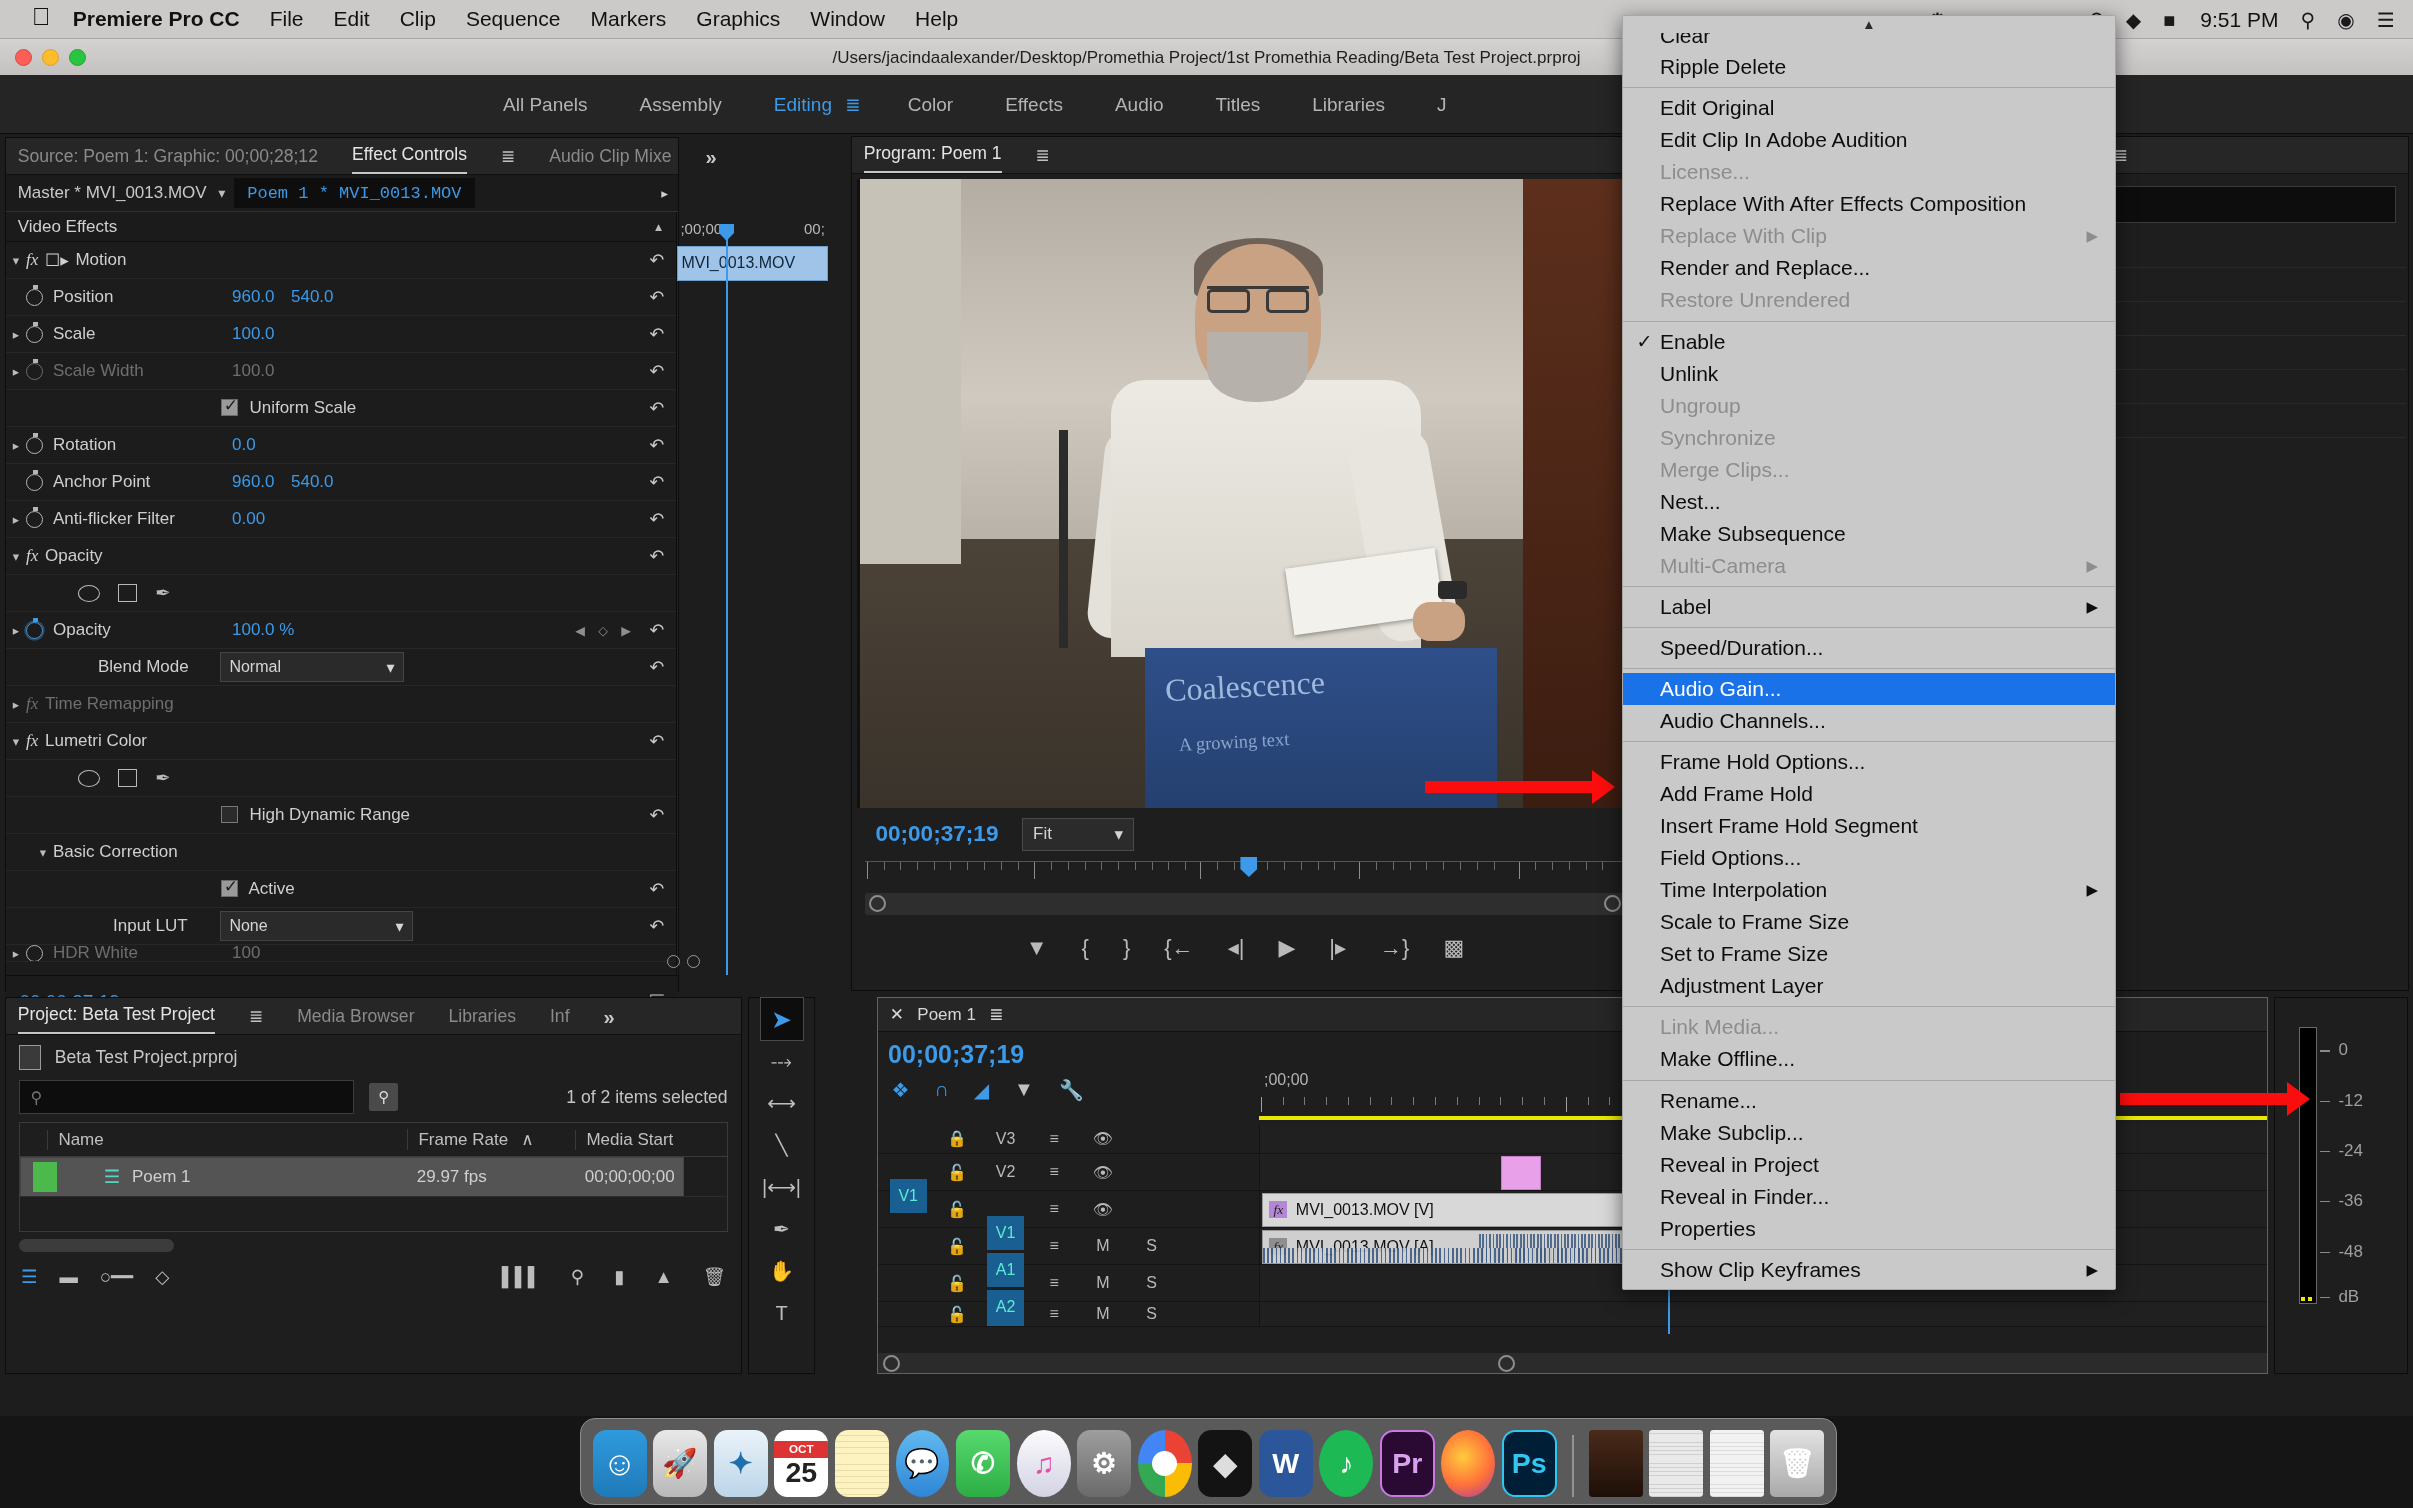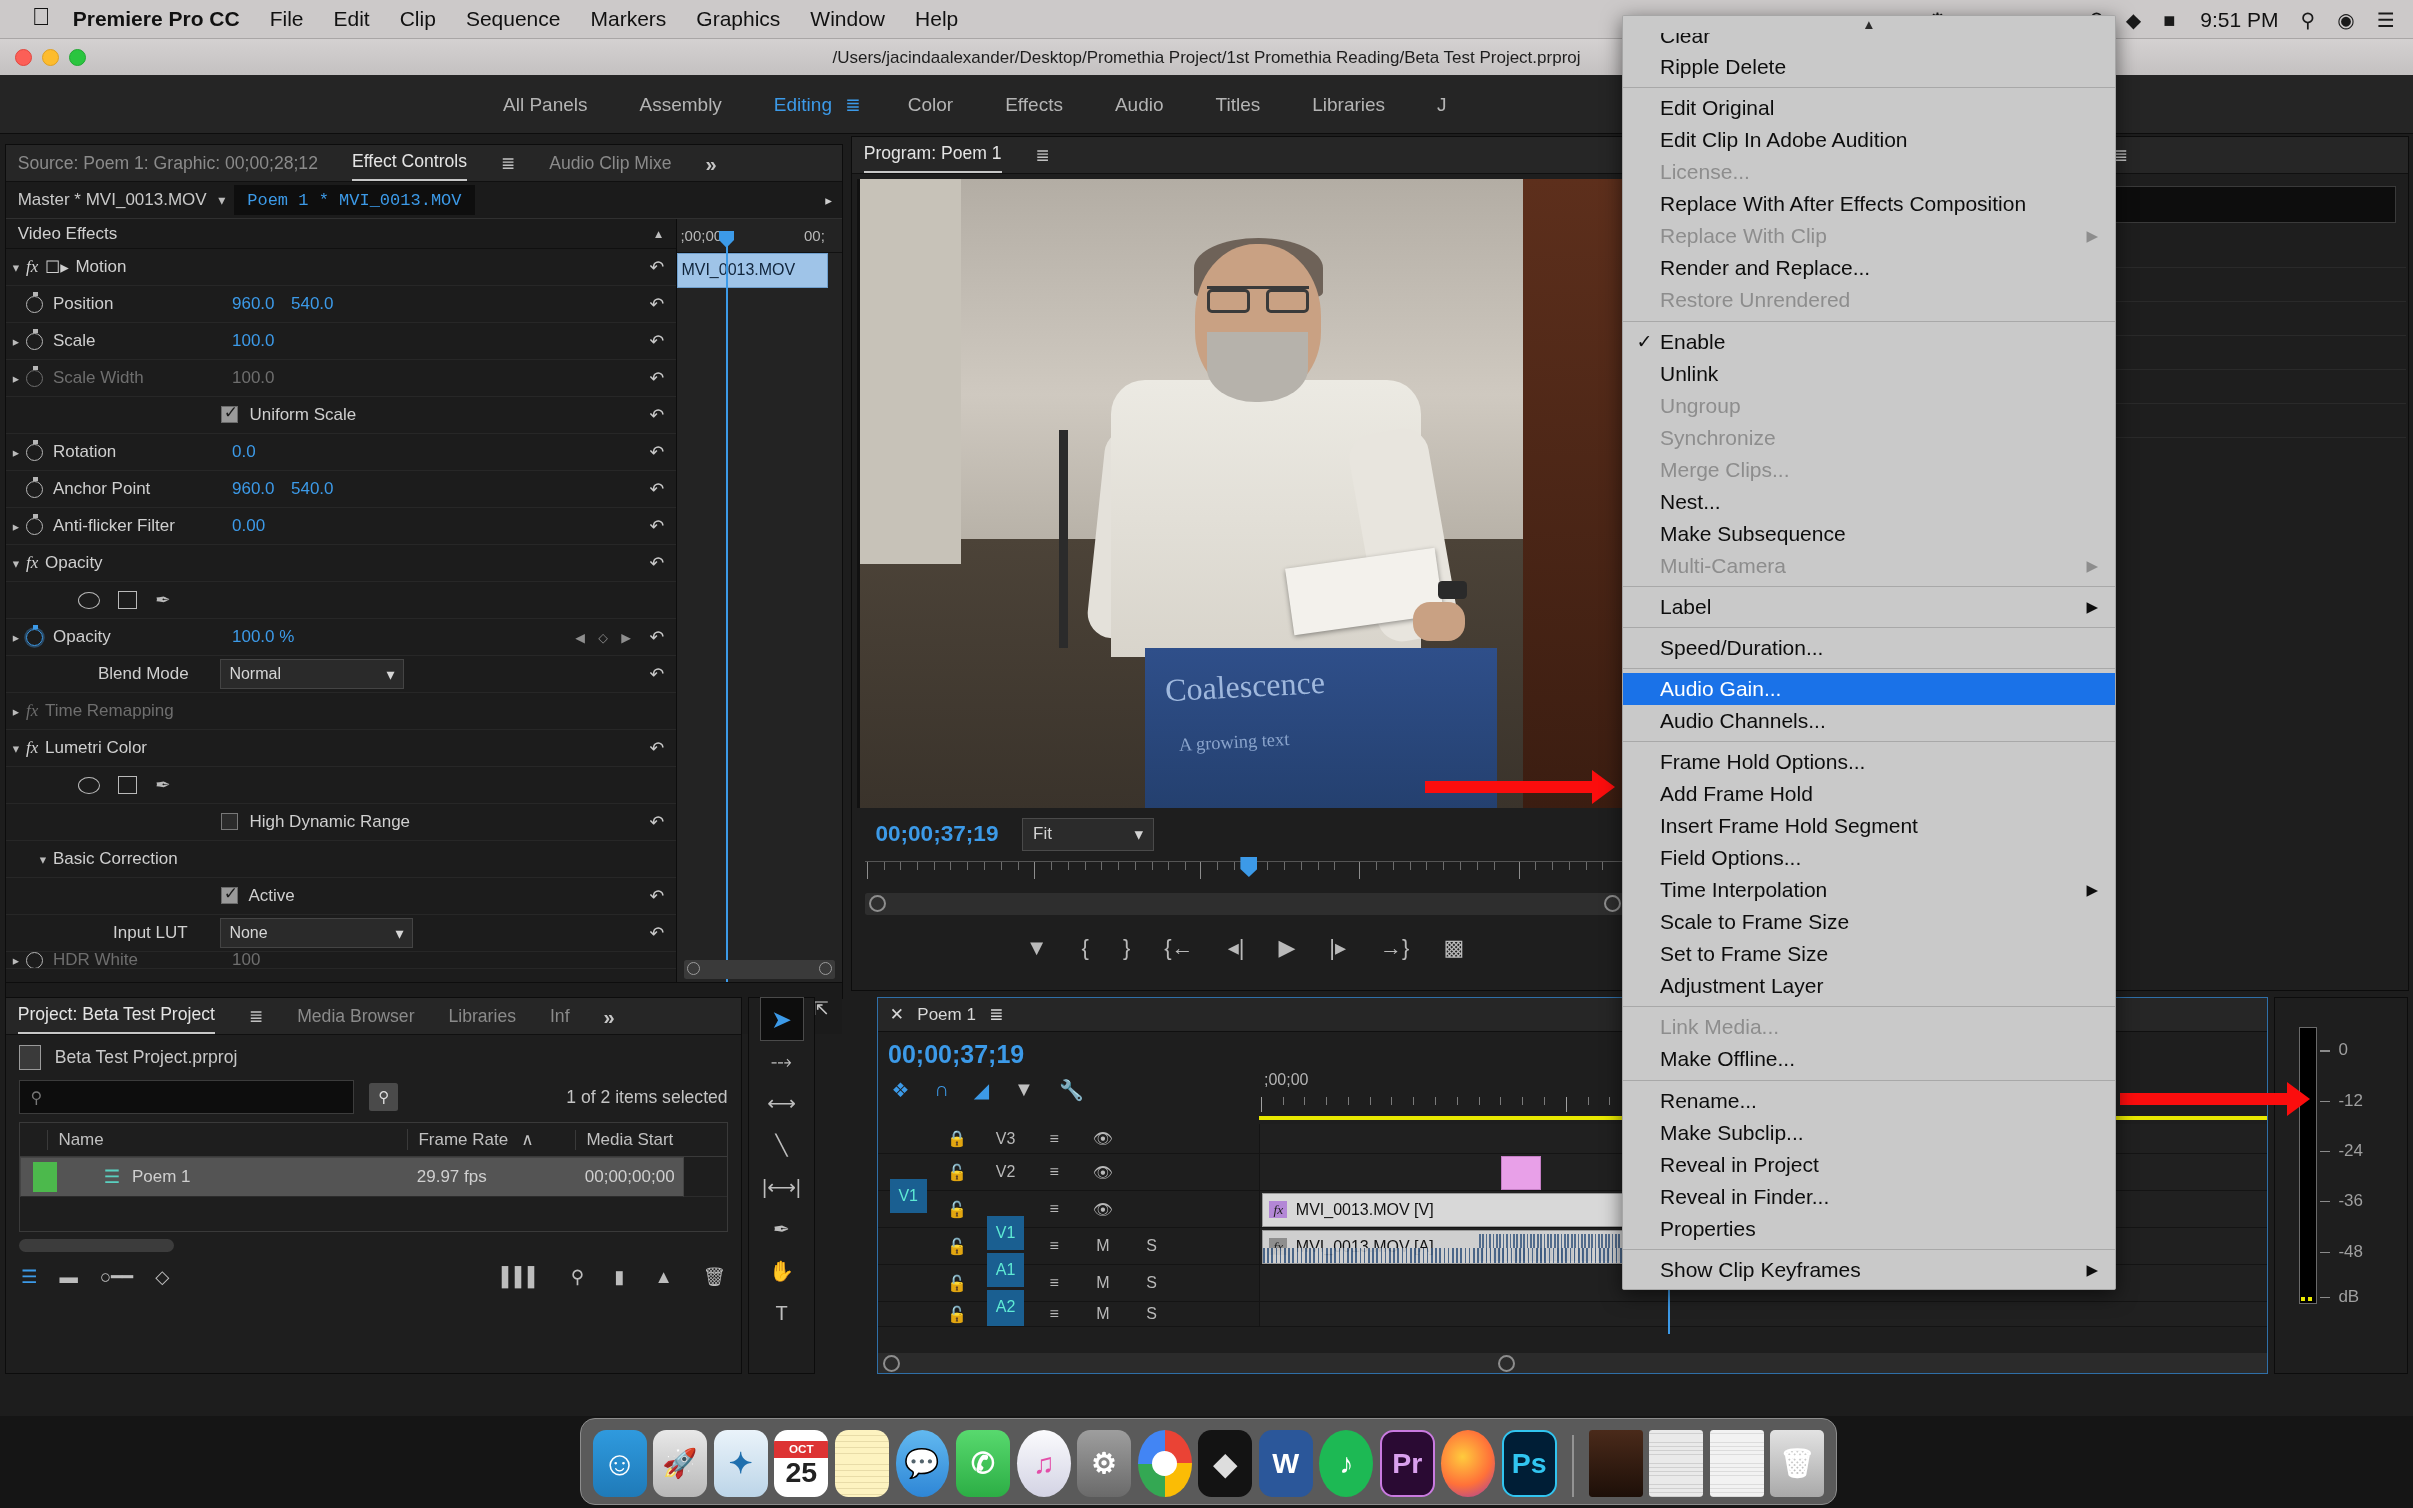--- a/index.html
+++ b/index.html
@@ -48,21 +48,21 @@
   
   .panel { position: absolute; background: #1e1e1e; border: 0.8px solid #0c0c0c; }
   .ptabs { display: flex; align-items: flex-end; height: 37px; background: #262626; border-bottom: 0.8px solid #101010; padding-left: 11.7px; }
   .ptab { font-size: 17.6px; color: #a3a3a3; padding: 0 0 6.7px 0; margin-right: 34px; white-space: nowrap; }
   .ptab.active { color: #e4e4e4; border-bottom: 2.5px solid #c7c7c7; }
   .ptab.dim { color: #8a8a8a; }
   .burger { color: #c0c0c0; font-size: 17px; margin-right: 34px; padding-bottom: 6.7px;}
   .chev2 { color: #c6c6c6; font-size: 20px; font-weight: bold; padding-bottom: 5px; }
 
   
-  #effectctl { left: 5px; top: 144px; width: 838px; height: 855px; }
+  #effectctl { left: 5px; top: 137px; width: 674px; height: 855px; }
   .ec-clipbar { display: flex; align-items: center; height: 37px; background: #1b1b1b; border-bottom: 0.8px solid #303030; }
   .ec-master { font-size: 17px; color: #c9c9c9; padding: 0 11.7px; }
   .ec-chev { color: #bbb; font-size: 14.2px; margin-right: 8.4px; }
   .ec-seq { background: #0e0e0e; color: #3c9ae8; font-size: 17px; padding: 5.9px 13.4px; font-family: Liberation Mono, monospace; }
   .ec-arrow { color: #cfcfcf; font-size: 13.4px; margin-left: auto; margin-right: 10px;}
   .ec-body { display: flex; height: 763px; }
   .ec-left { width: 670px; background: #1c1c1c; overflow: hidden; }
   .ec-right { flex: 1; background: #232323; position: relative; border-left: 0.8px solid #0c0c0c;}
   .ec-head { display:flex; align-items:center; height: 30px; background:#1b1b1b; border-bottom:0.8px solid #101010; padding-left: 11.7px; font-size:17px; color:#d0d0d0;}
   .ec-head .tri { margin-left:auto; margin-right: 11.7px; color:#bdbdbd; font-size:11.7px;}
@@ -118,21 +118,21 @@
   .podium { position:absolute; left: 285px; top: 469px; width: 352px; height: 161px; background: linear-gradient(#2f4f8a,#24406f);}
   .podium-txt { position:absolute; left: 20px; top: 20px; font-family:"Liberation Serif", serif; font-size: 32px; color:#9fb8dd; transform: rotate(-3deg);}
   .podium-txt2 { position:absolute; left: 34px; top: 84px; font-family:"Liberation Serif", serif; font-size: 18.4px; color:#8aa4cc; transform: rotate(-3deg);}
   .mic { position:absolute; left: 199px; top: 251px; width: 8.4px; height: 218px; background:#2b2b2b;}
   .screen-l { position:absolute; left: 0; top: 0; width: 101px; height: 385px; background:#c7c2b8;}
   .curtain-r { position:absolute; right: 0; top: 0; width: 106px; height: 629px; background: linear-gradient(#5d2f1c,#3b1d11);}
 
   .prog-bottom { position:absolute; left:5px; top: 675px; width: 776px; height: 168px; background:#1e1e1e;}
   .prog-tcrow { display:flex; align-items:center; height: 44px; padding-left: 18.4px; gap: 23.5px;}
   .prog-tc { color:#3c9ae8; font-size: 22.6px; font-weight:bold;}
-  .fitsel { background:#2b2b2b; border:0.8px solid #4a4a4a; color:#d4d4d4; font-size:17px; padding:5px 10px; width:132px; display:flex; justify-content:space-between; align-items:center;}
+  .fitsel { background:#2b2b2b; border:0.8px solid #4a4a4a; color:#d4d4d4; font-size:17px; padding:5px 10px; width:112px; display:flex; justify-content:space-between; align-items:center;}
   .prog-ruler { position:relative; height: 28.5px; margin: 5px 8.4px 0 8.4px; border-top:0.8px solid #555;}
   .tick { position:absolute; top:0; width:0.8px; height:8.4px; background:#6d6d6d;}
   .tick.big { height: 17px; background:#8d8d8d;}
   .prog-ph { position:absolute; top:-5px; width:17px; height:20px; background:#3c9ae8; clip-path: polygon(0 0,100% 0,100% 60%,50% 100%,0 60%);}
   .prog-scroll { height: 22px; margin: 3.4px 8.4px; background:#2e2e2e; border-radius: 2.5px; position:relative;}
   .prog-scroll .knob { position:absolute; left:3.4px; top:2.5px; width:17px; height:17px; border:2.5px solid #8d8d8d; border-radius:50%;}
   .prog-scroll .knob.r { left:auto; right:3.4px;}
   .prog-ctrls { display:flex; align-items:center; justify-content:center; gap: 34px; height: 59px; color:#b9b9b9; font-size:22px;}
 
   

